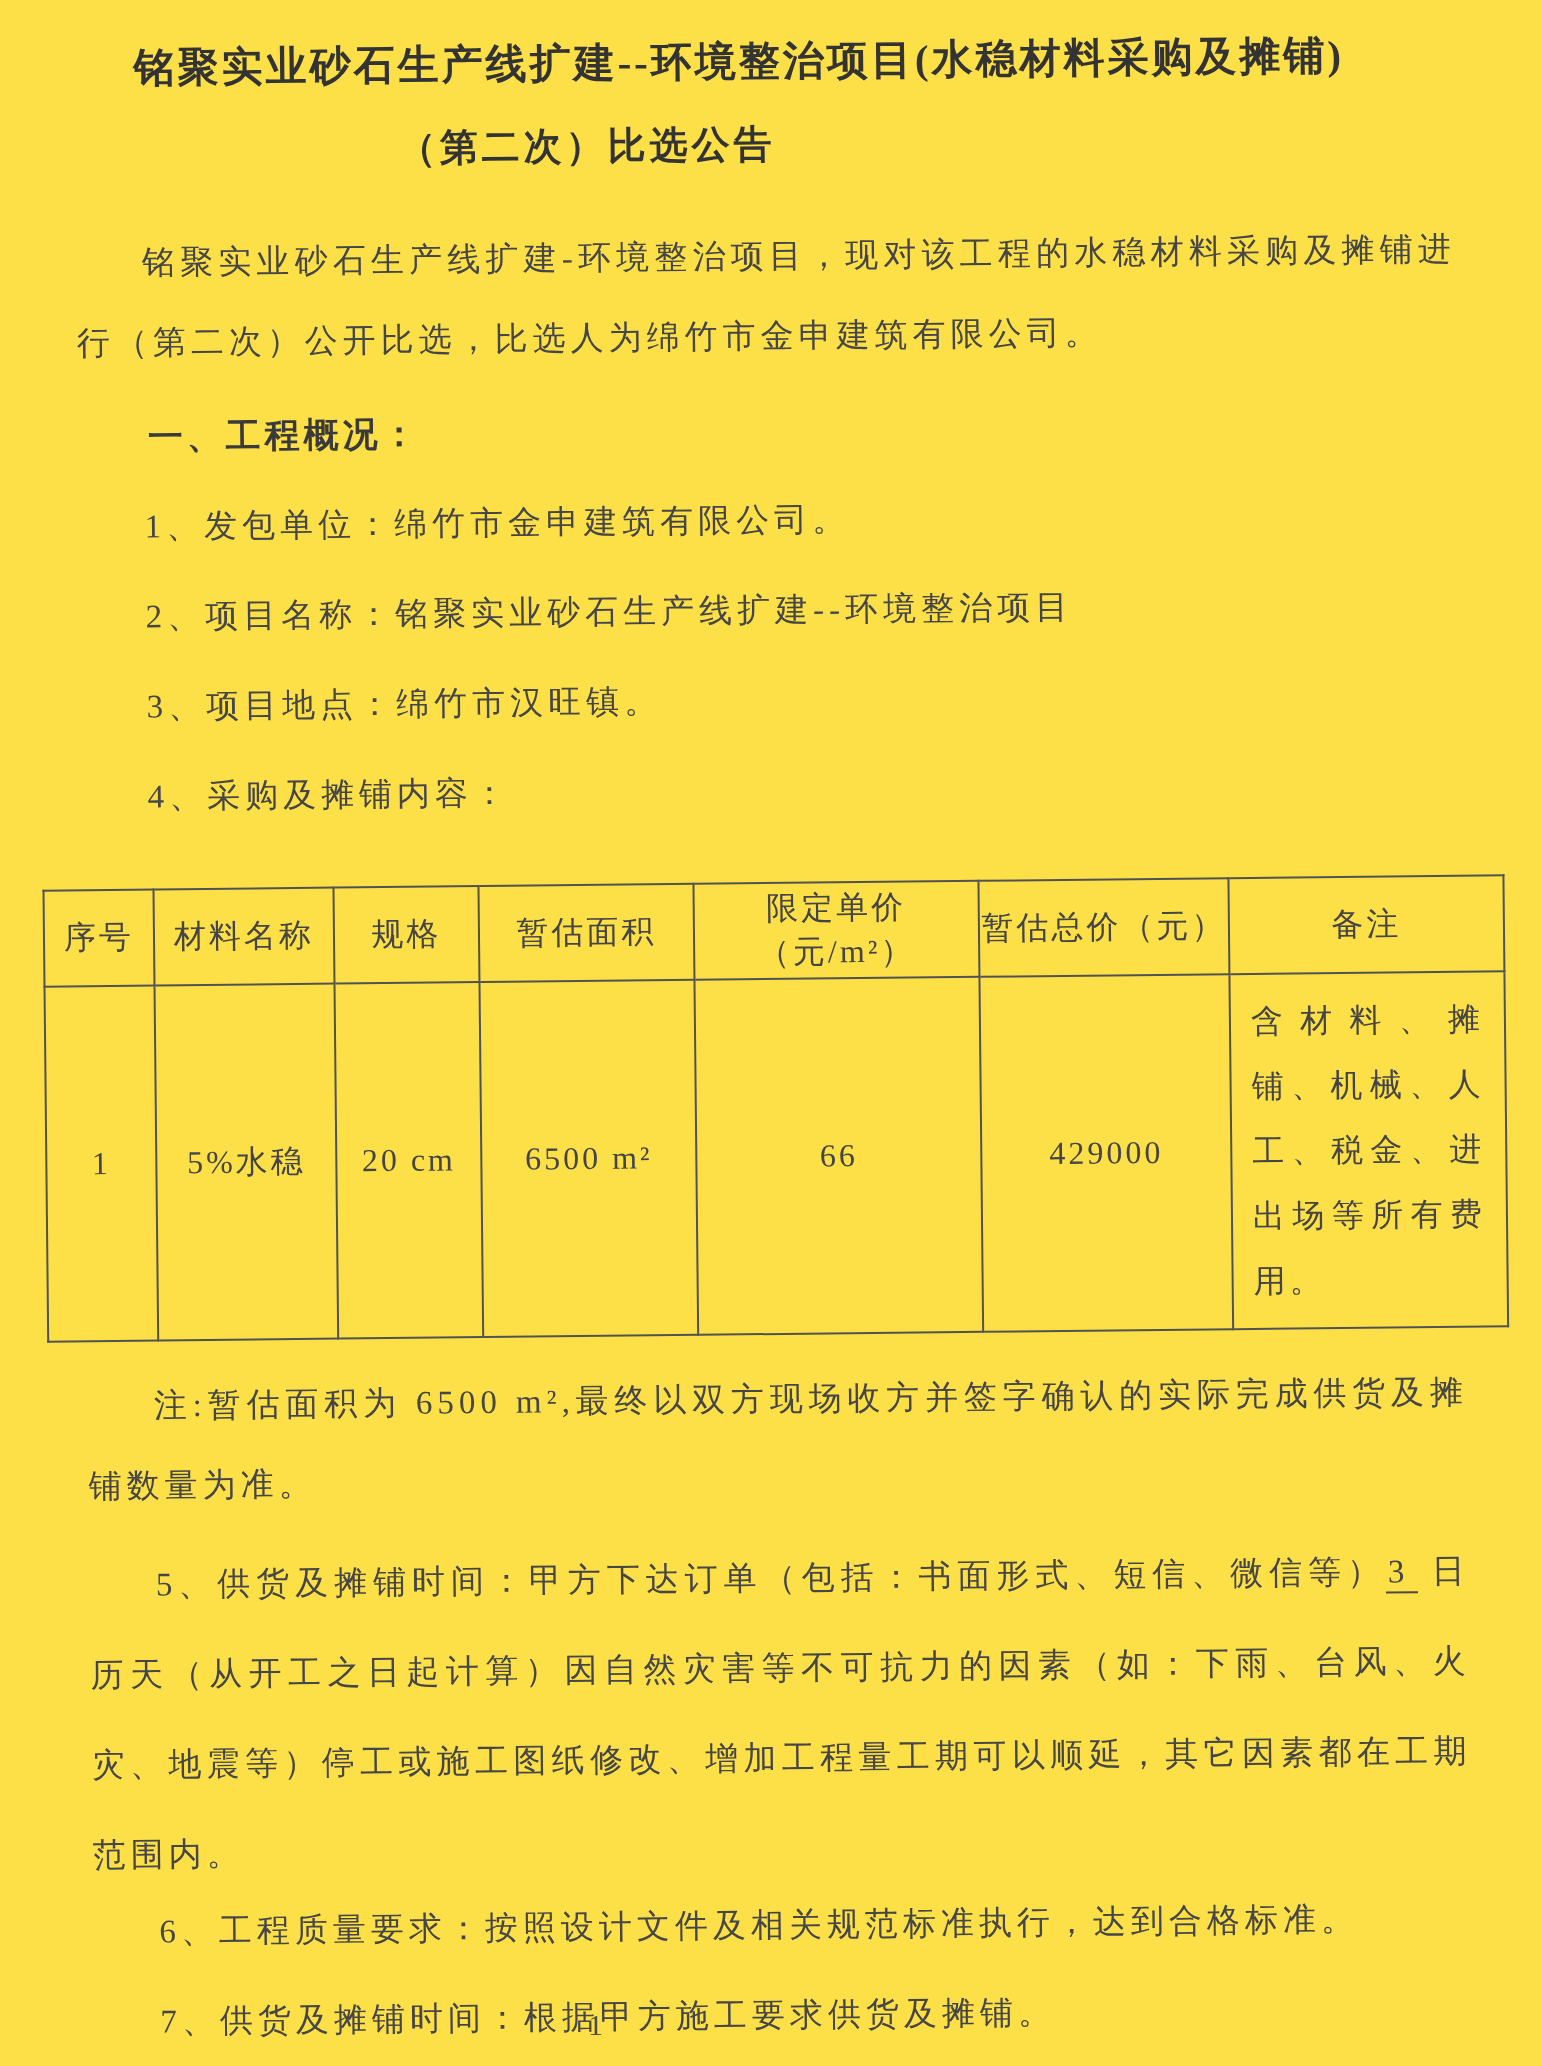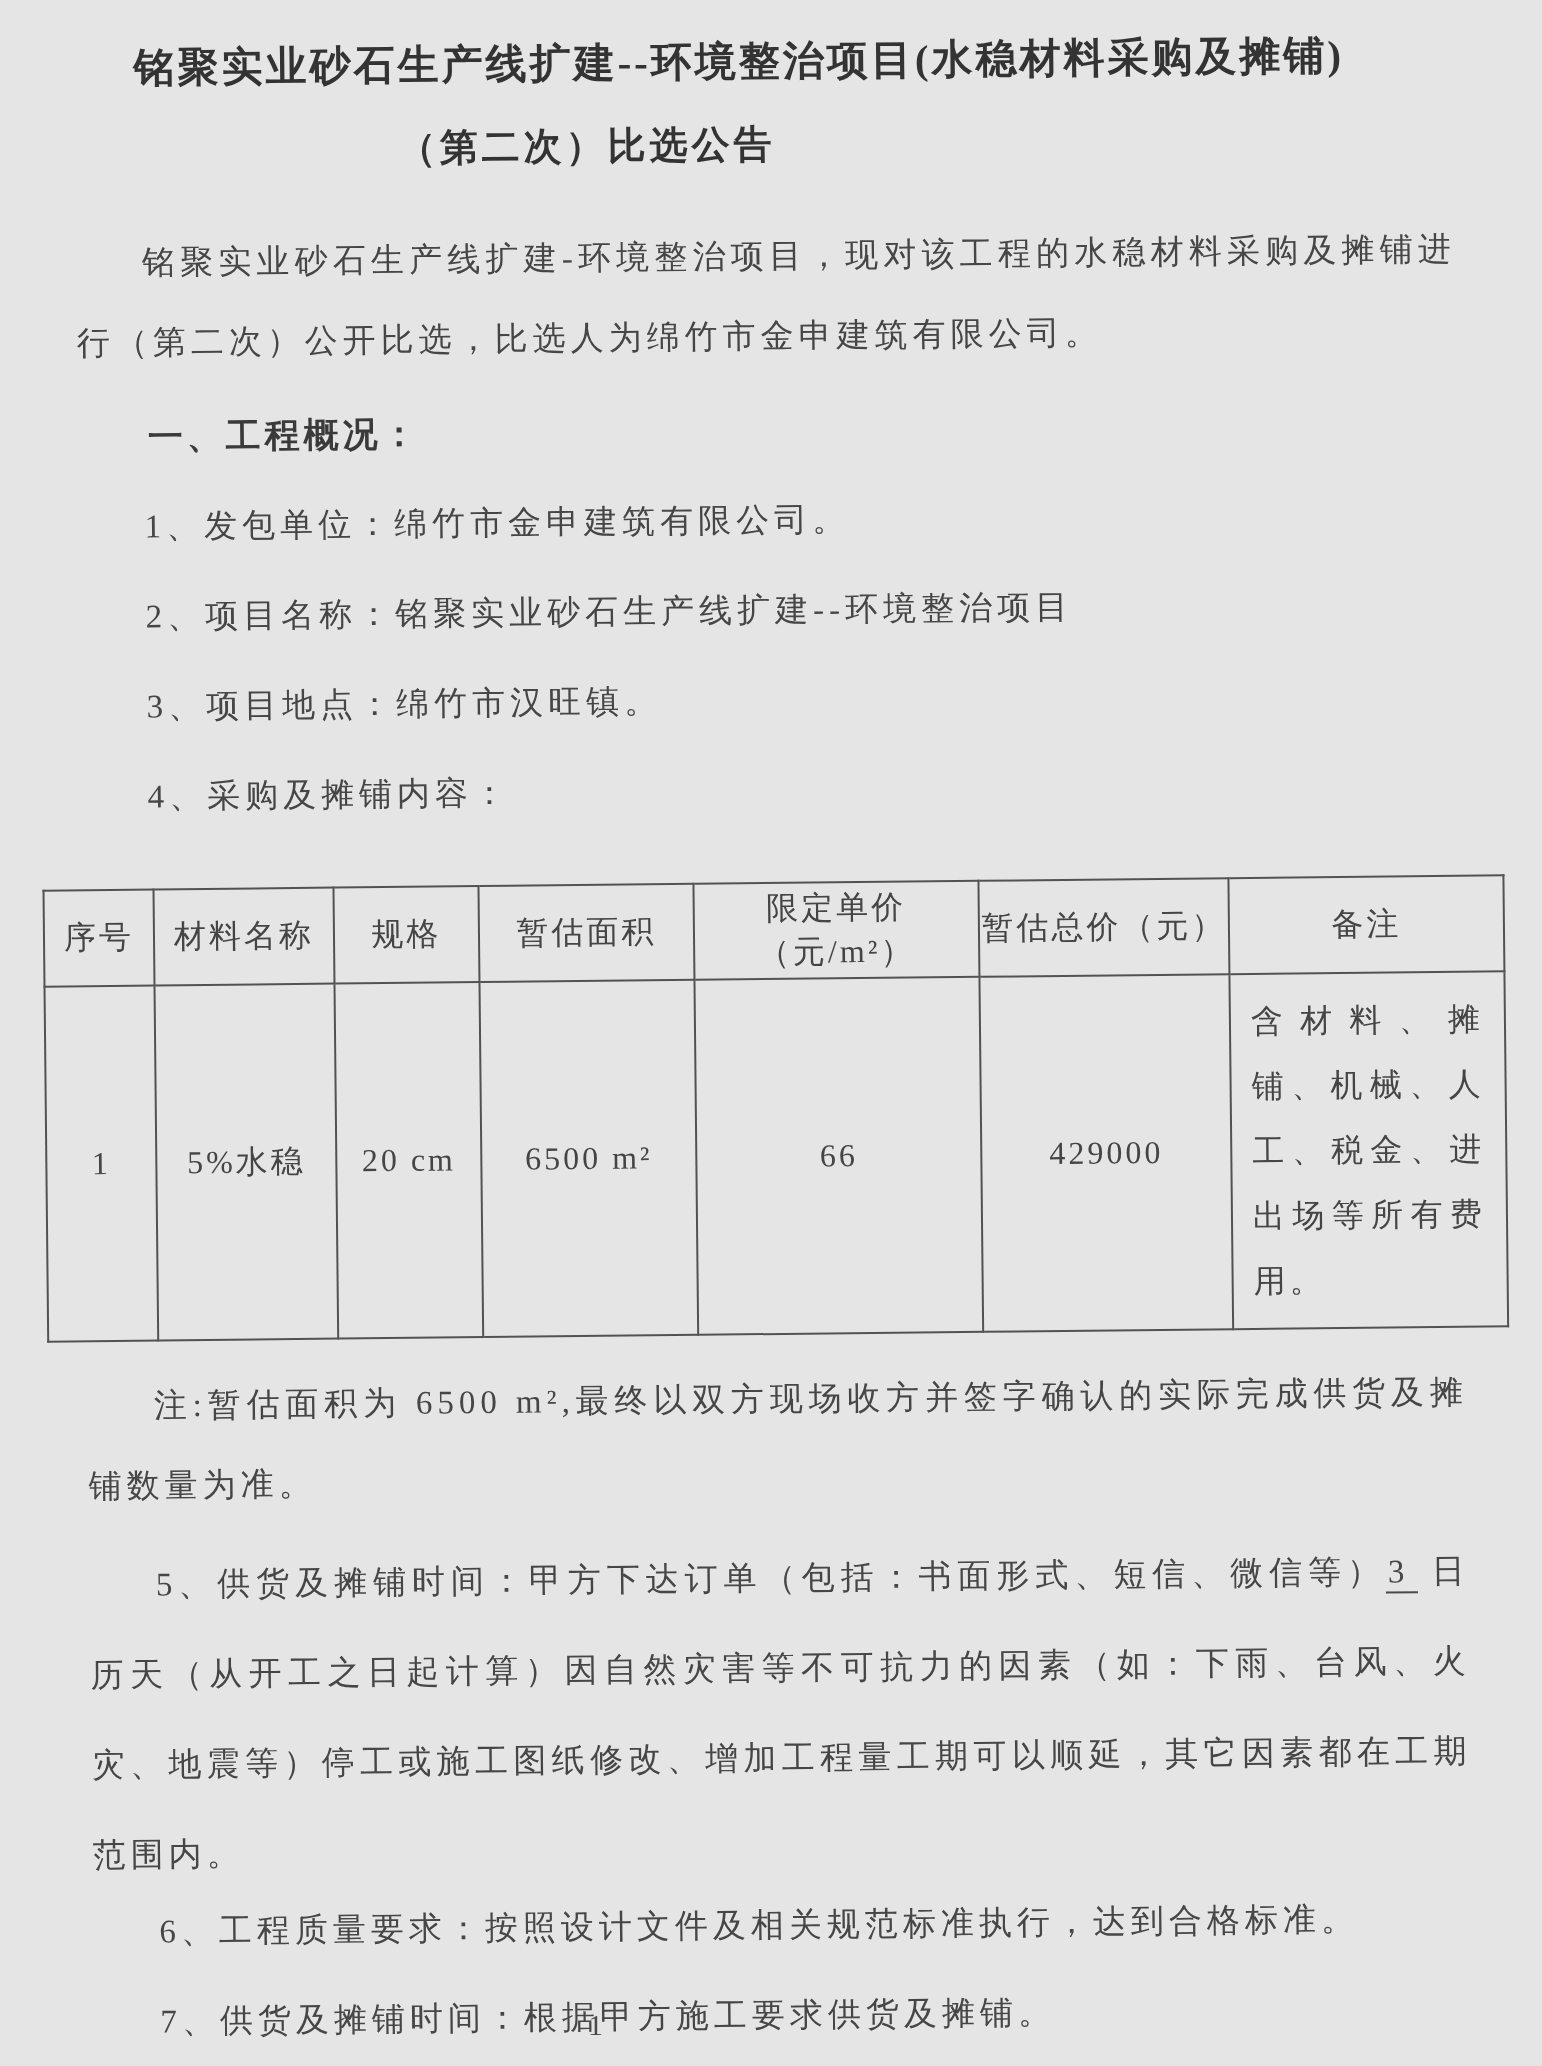--- a/index.html
+++ b/index.html
@@ -6,21 +6,21 @@
   html, body { width:1542px; height:2066px; }
   body {
     background:#ffffff;
     font-family:"Liberation Serif","DejaVu Serif",serif;
     color:#424242;
     overflow:hidden;
     position:relative;
   }
   .page {
     position:absolute; inset:0;
-    background:#e5e5e5;
+    background:#fde047;
   }
   .content {
     position:absolute; top:0; left:84px; width:1380px;
     transform:rotate(-0.6deg);
     transform-origin:690px 1030px;
   }
   .title-line { text-align:center; font-weight:bold; color:#333; }
   .title1 { margin-top:34px; font-size:41px; letter-spacing:3px; }
   .title1 .shift { position:relative; left:-25px; }
   .title2 { margin-top:30px; font-size:38px; letter-spacing:4px; }

